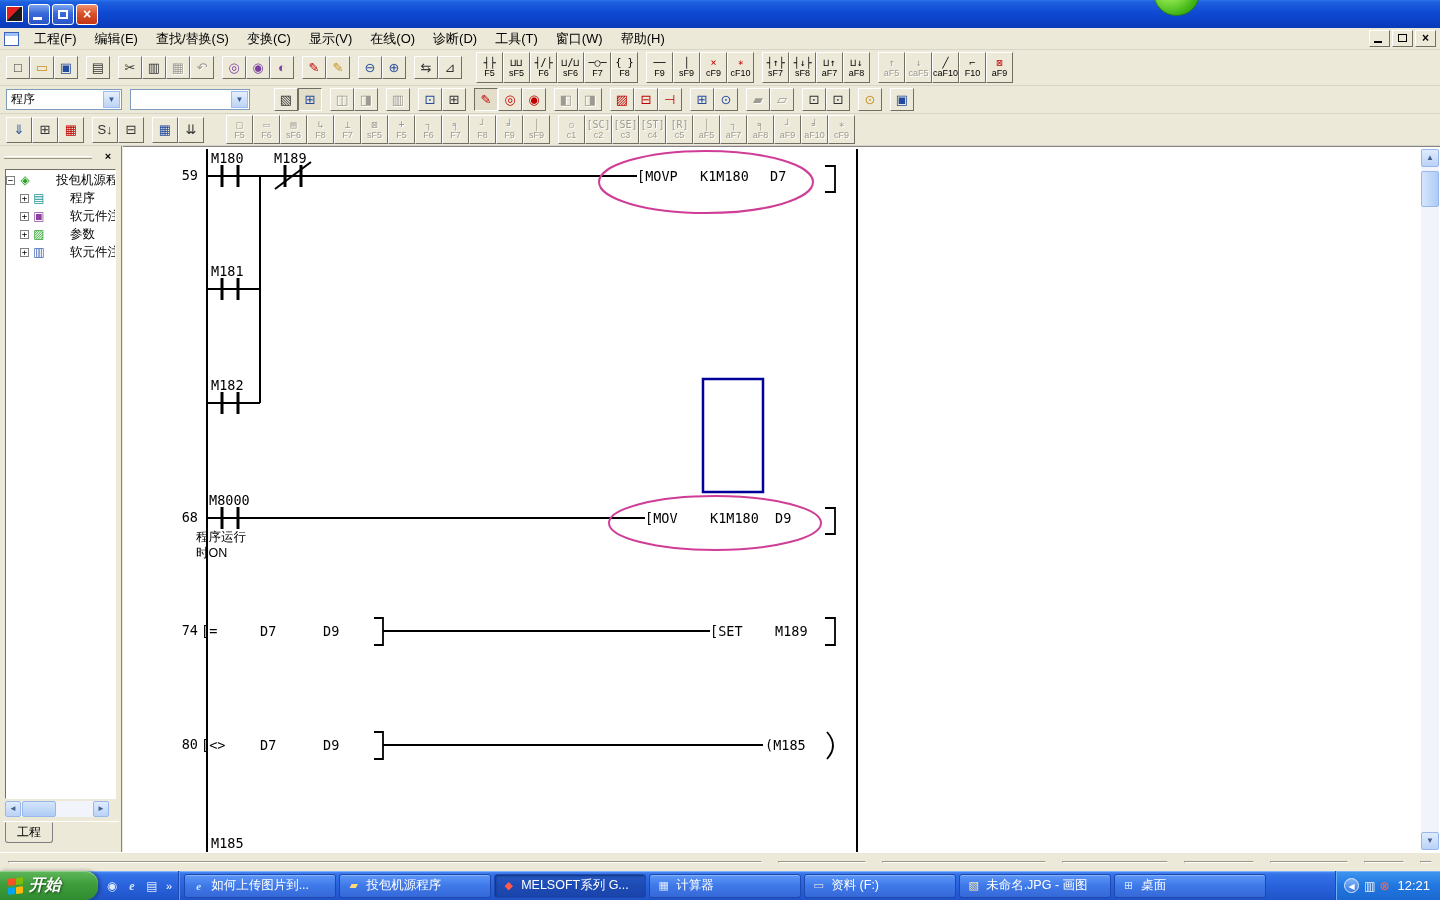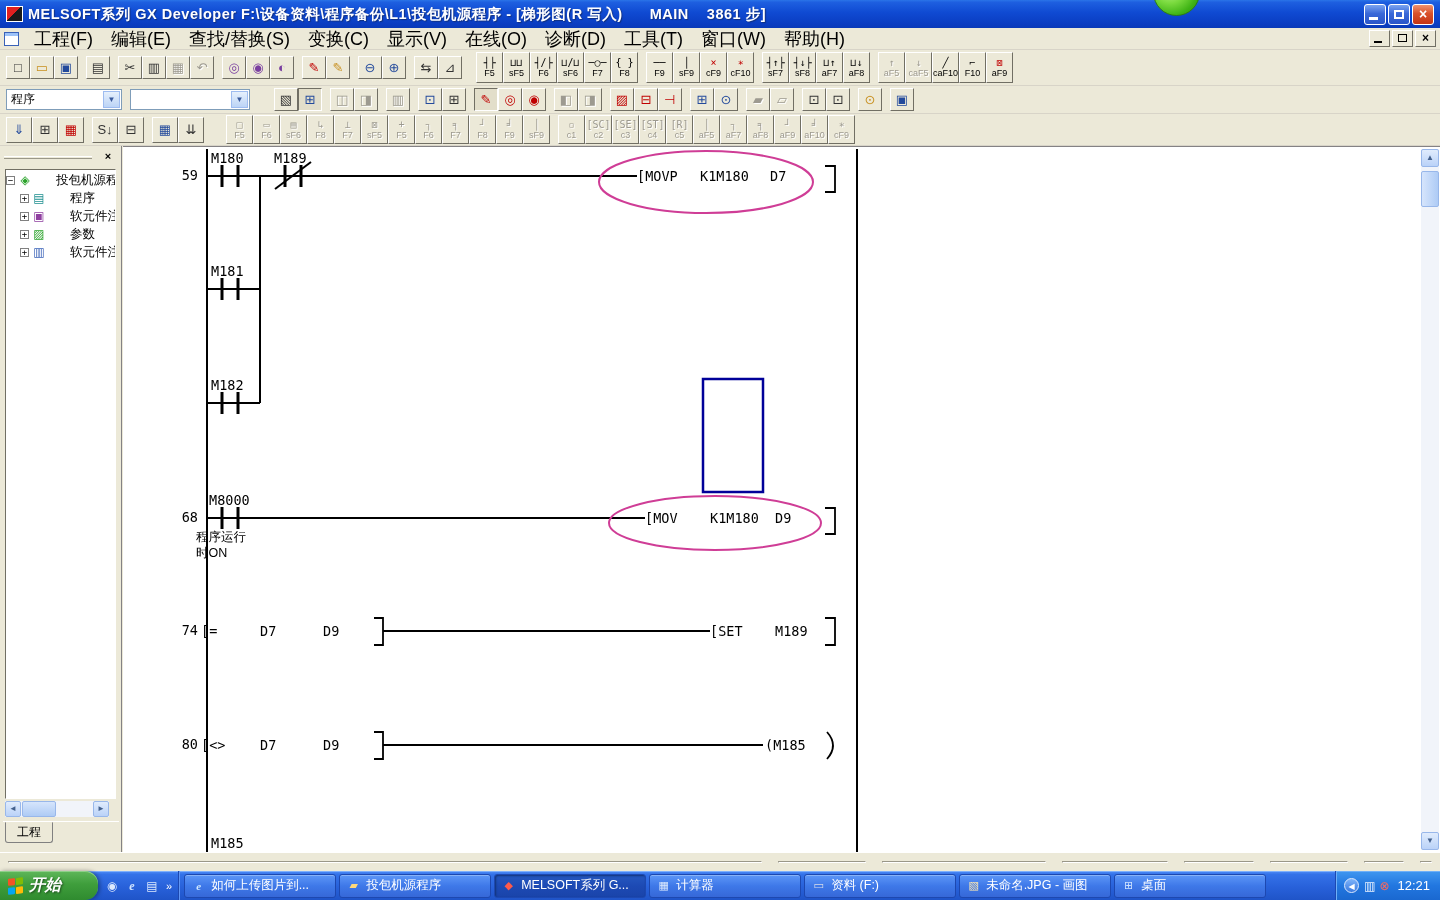--- a/index.html
+++ b/index.html
@@ -26,21 +26,21 @@
     color:#fff; font-weight:bold; font-size:14px; }
   .green-ball { position:absolute; left:1153px; top:-31px; width:47px; height:47px; border-radius:50%;
     background:radial-gradient(circle at 35% 38%, #c8f59a 0%, #7ada3e 40%, #3fb315 70%, #2c8d09 100%);
     border:1px solid #2c7d12; z-index:50; }
 
   
   .menubar { position:absolute; left:0; top:28px; width:1440px; height:22px; background:#ece9d8;
     display:flex; align-items:center; border-bottom:1px solid #d8d4c8; }
   .mdi-doc-icon { width:15px; height:14px; margin:0 6px 0 4px; background:#fff;
     border:1px solid #3a62b8; box-shadow:inset 0 3px 0 #9cc2f8; flex:none; }
-  .menu-item { padding:3px 9px; color:#000; font-size:18px; white-space:nowrap; }
+  .menu-item { padding:3px 9px; color:#000; font-size:13px; white-space:nowrap; }
   .mdibtns { margin-left:auto; display:flex; gap:2px; margin-right:4px; }
   .mdibtn { width:21px; height:17px; background:#ece9d8; border:1px solid;
     border-color:#fff #716f64 #716f64 #fff; position:relative; }
   .mdibtn .glyph-min { background:#000; width:8px; height:2px; left:4px; bottom:3px; }
   .mdibtn .glyph-restore { border-color:#000; border-width:1.5px; width:9px; height:8px; left:5px; top:3px; }
   .mdibtn .glyph-close { color:#000; font-size:12px; top:0; }
 
   
   .toolbar { position:absolute; left:0; width:1440px; background:#ece9d8; display:flex;
     align-items:center; border-bottom:1px solid #d8d4c8; padding-left:6px; }
@@ -168,21 +168,20 @@
   .t-net { color:#e8f2ff; font-size:12px; } .t-red { color:#ff6a5a; font-size:12px; }
   .tray-time { color:#fff; font-size:13px; margin-left:3px; }
 </style>
 </head>
 <body>
 
 <div class="screen">
 
   <div class="titlebar">
     <div class="app-icon"></div>
-    <div class="title-text">MELSOFT系列 GX Developer F:\设备资料\程序备份\L1\投包机源程序 - [梯形图(R 写入)      MAIN    3861 步]</div>
     <div class="winbtns">
       <div class="winbtn">
           <div class="glyph-min"></div>
         </div>
       <div class="winbtn">
           <div class="glyph-restore"></div>
         </div>
       <div class="winbtn close">
           <div class="glyph-close">×</div>
         </div>

